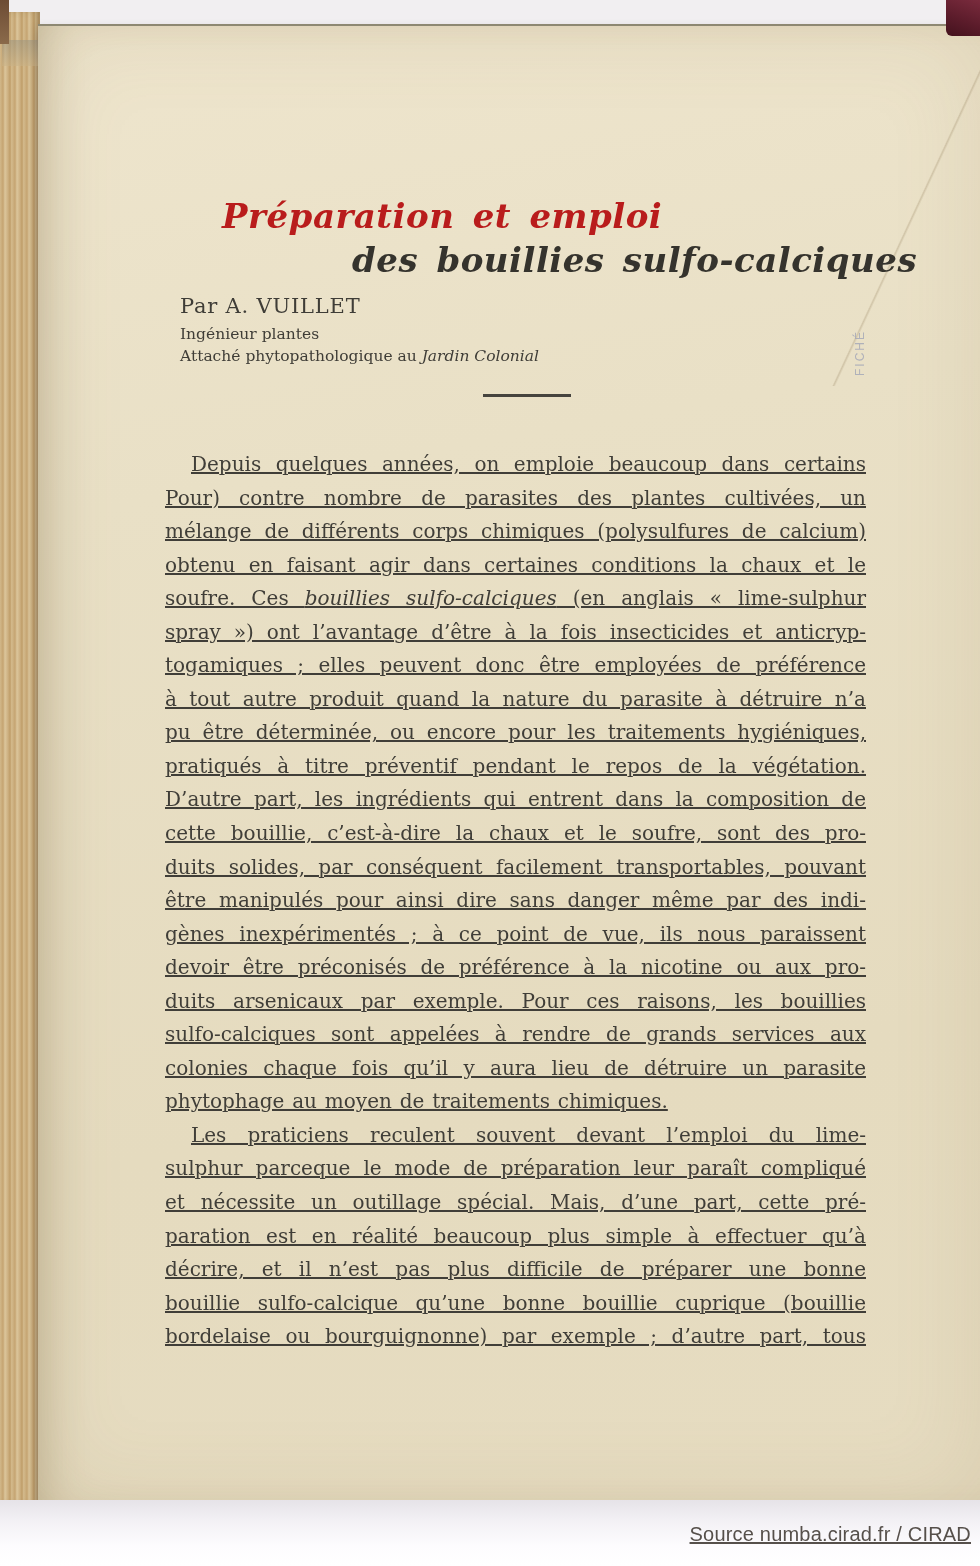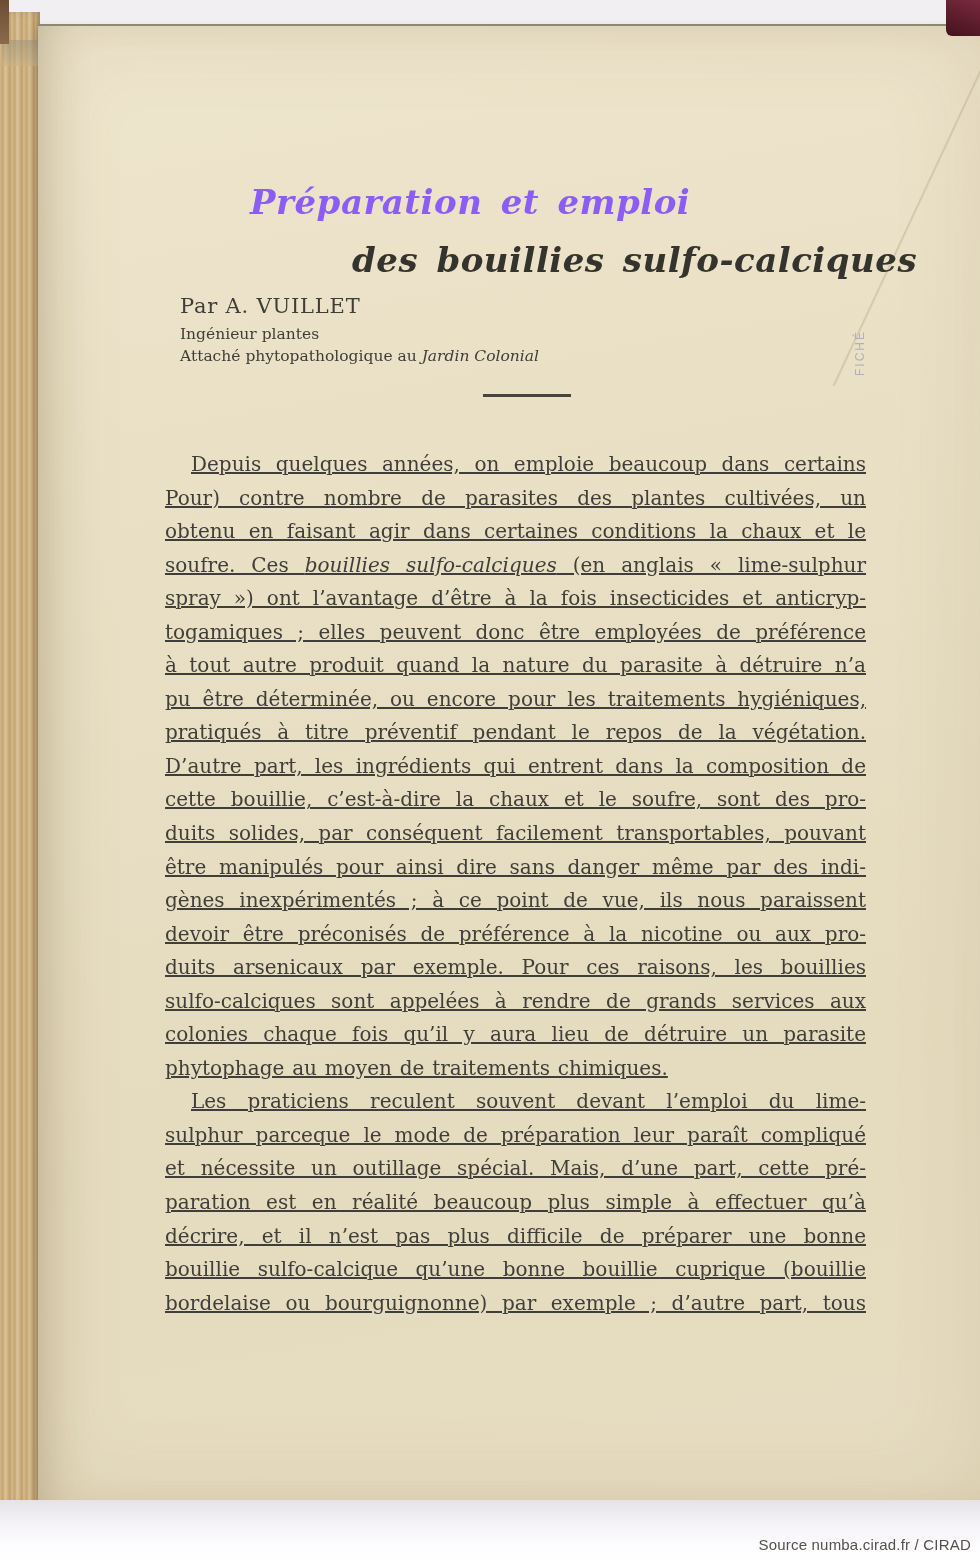--- a/index.html
+++ b/index.html
@@ -51,37 +51,37 @@
     position:absolute; left:922px; top:1508px; width:58px; height:38px;
     background:linear-gradient(160deg,#8c3a4a 0%, #6b2334 50%, #4a1522 100%);
     border-top-left-radius:8px;
   }
   
   .below-band {
     position:absolute; left:0; top:1500px; width:980px; height:66px;
     background:linear-gradient(180deg,#e6e3e8 0%, #f4f2f6 35%, #fdfcfe 70%, #ffffff 100%);
   }
   .source-line {
-    position:absolute; right:9px; bottom:13px;
+    position:absolute; right:9px; bottom:20px;
     font-family:"Liberation Sans", sans-serif;
-    font-size:15px; color:#56504b; letter-spacing:.2px;
+    font-size:20px; color:#56504b; letter-spacing:.2px;text-decoration:underline;
   }
   
   .stamp {
     position:absolute; left:833px; top:343px; width:60px; height:20px;
     transform:rotate(-90deg);
     font-family:"Liberation Sans", sans-serif;
     font-size:12px; letter-spacing:2px; color:#a6a9b8; opacity:.85;
     text-align:center;
   }
   
   .title-1 {
-    position:absolute; left:222px; top:182px;
+    position:absolute; left:222px; top:196px;
     font-size:34px; font-weight:bold; font-style:italic;
-    color:#8b5cf6; letter-spacing:.5px; word-spacing:6px;margin-left:28px;
+    color:#b91c1c; letter-spacing:.5px; word-spacing:6px;
   }
   .title-2 {
     position:absolute; left:352px; top:228px;
     font-size:34px; font-weight:bold; font-style:italic;
     color:#35332d; letter-spacing:.5px; word-spacing:6px;margin-top:12px;
   }
   .byline-block { position:absolute; left:180px; top:294px; width:700px; text-align:left; color:#3f3d37; }
   .byline { font-size:21px; letter-spacing:.8px; }
   .author-role { font-size:15.5px; margin-top:7px; }
   .affiliation { font-size:15.5px; margin-top:4px; }
@@ -126,20 +126,21 @@
     <div class="byline">Par A. VUILLET</div>
     <div class="author-role">Ingénieur plantes</div>
     <div class="affiliation"><span>Attaché phytopathologique au </span><span class="it">Jardin Colonial</span></div>
   </div>
 
   <div class="rule"></div>
 
   <div class="body-text">
       <div class="line indent"><span>Depuis quelques années, on emploie beaucoup dans certains</span></div>
       <div class="line"><span>Pour) contre nombre de parasites des plantes cultivées, un</span></div>
+      <div class="line"><span>mélange de différents corps chimiques (polysulfures de calcium)</span></div>
       <div class="line"><span>obtenu en faisant agir dans certaines conditions la chaux et le</span></div>
       <div class="line"><span>soufre. Ces </span><span class="it">bouillies sulfo-calciques</span><span> (en anglais « lime-sulphur</span></div>
       <div class="line"><span>spray ») ont l’avantage d’être à la fois insecticides et anticryp-</span></div>
       <div class="line"><span>togamiques ; elles peuvent donc être employées de préférence</span></div>
       <div class="line"><span>à tout autre produit quand la nature du parasite à détruire n’a</span></div>
       <div class="line"><span>pu être déterminée, ou encore pour les traitements hygiéniques,</span></div>
       <div class="line"><span>pratiqués à titre préventif pendant le repos de la végétation.</span></div>
       <div class="line"><span>D’autre part, les ingrédients qui entrent dans la composition de</span></div>
       <div class="line"><span>cette bouillie, c’est-à-dire la chaux et le soufre, sont des pro-</span></div>
       <div class="line"><span>duits solides, par conséquent facilement transportables, pouvant</span></div>

